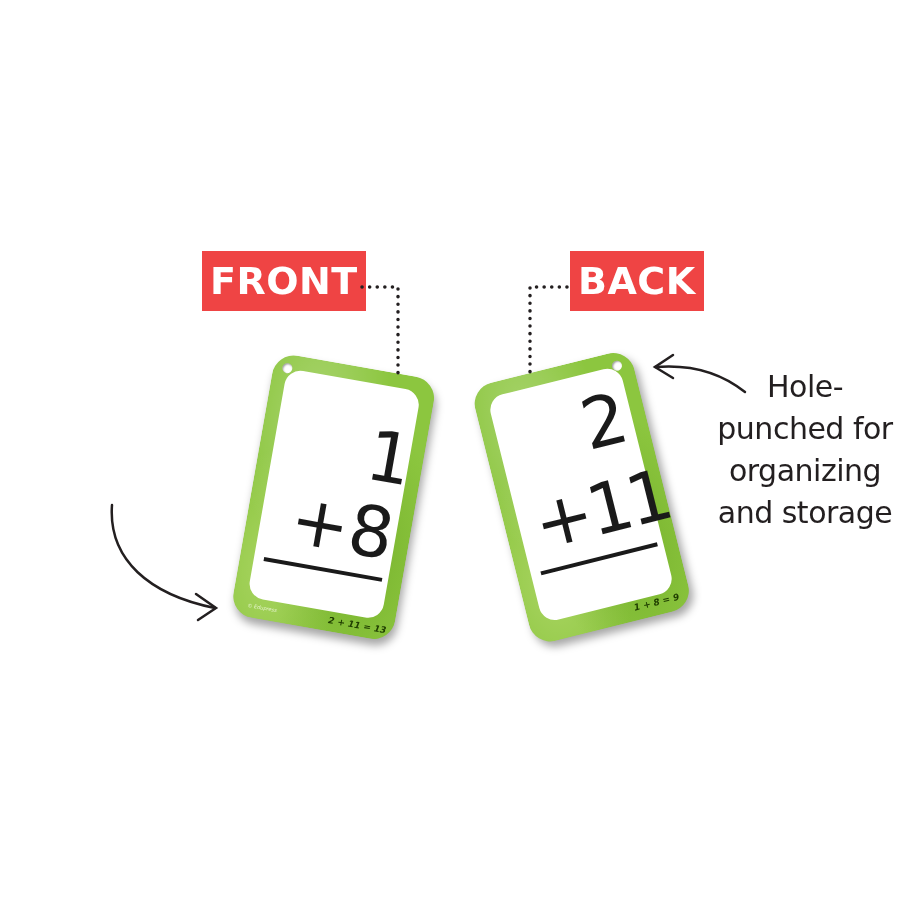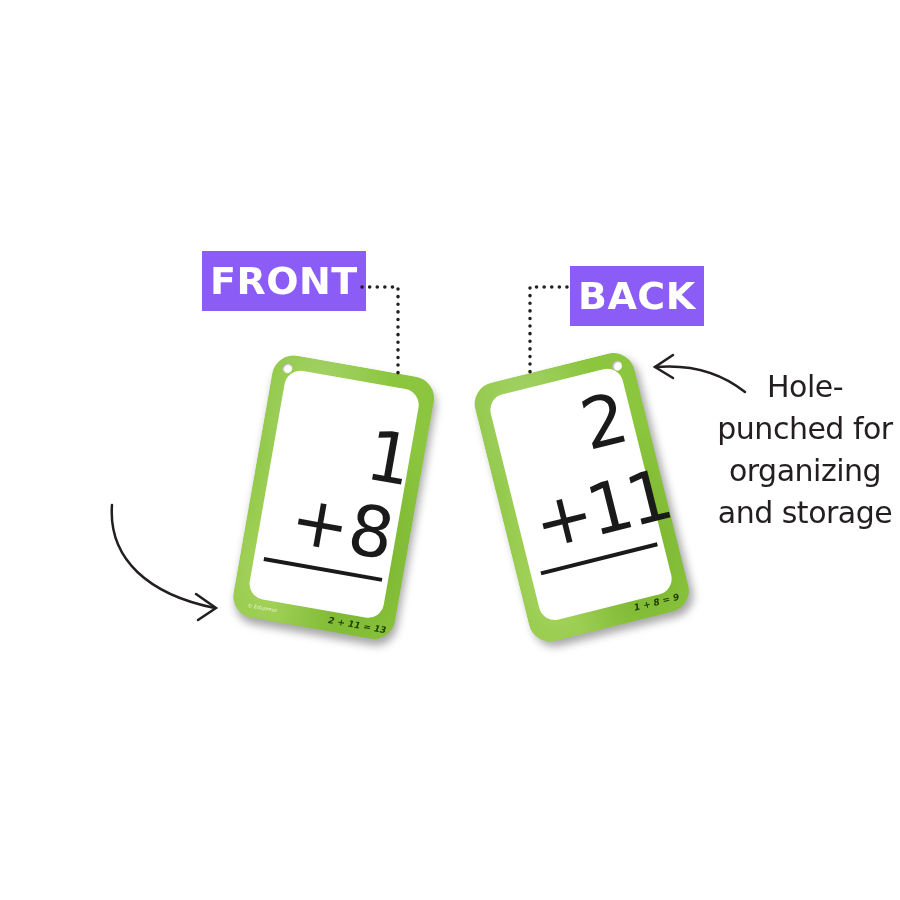--- a/index.html
+++ b/index.html
@@ -1,20 +1,20 @@
 <!DOCTYPE html>
 <html><head>
 <meta charset="utf-8">
 <style>
   html, body { margin: 0; padding: 0; background: #ffffff; }
   body { width: 900px; height: 900px; position: relative; overflow: hidden;
          font-family: "DejaVu Sans", sans-serif; color: #231f20; }
 
   .label-box {
-    position: absolute; background: #8b5cf6; color: #ffffff;
+    position: absolute; background: #ef4444; color: #ffffff;
     font-family: "DejaVu Sans", sans-serif; font-weight: bold;
     font-size: 38px; line-height: 60px; padding: 0 8px; letter-spacing: 0.5px;
   }
   .caption {
     position: absolute; font-family: "DejaVu Sans", sans-serif;
     font-size: 30px; line-height: 42px; color: #231f20; text-align: center;
     letter-spacing: -0.5px;
   }
   svg.overlay { position: absolute; left: 0; top: 0; }
 
@@ -48,21 +48,21 @@
   }
   .copyright {
     position: absolute; font-family: "DejaVu Sans", sans-serif; font-style: italic;
     font-size: 5px; color: #e8f5d0;
   }
 </style>
 </head>
 <body>
 
 <div class="label-box" style="left:202px; top:251px;">FRONT</div>
-<div class="label-box" style="left:570px; top:266px;">BACK</div>
+<div class="label-box" style="left:570px; top:251px;">BACK</div>
 
 <div class="caption" style="left:4px; top:406px; width:210px;">
 </div>
 <div class="caption" style="left:705px; top:366px; width:200px;">
   <div>Hole-</div>
   <div>punched for</div>
   <div>organizing</div>
   <div>and storage</div>
 </div>
 

